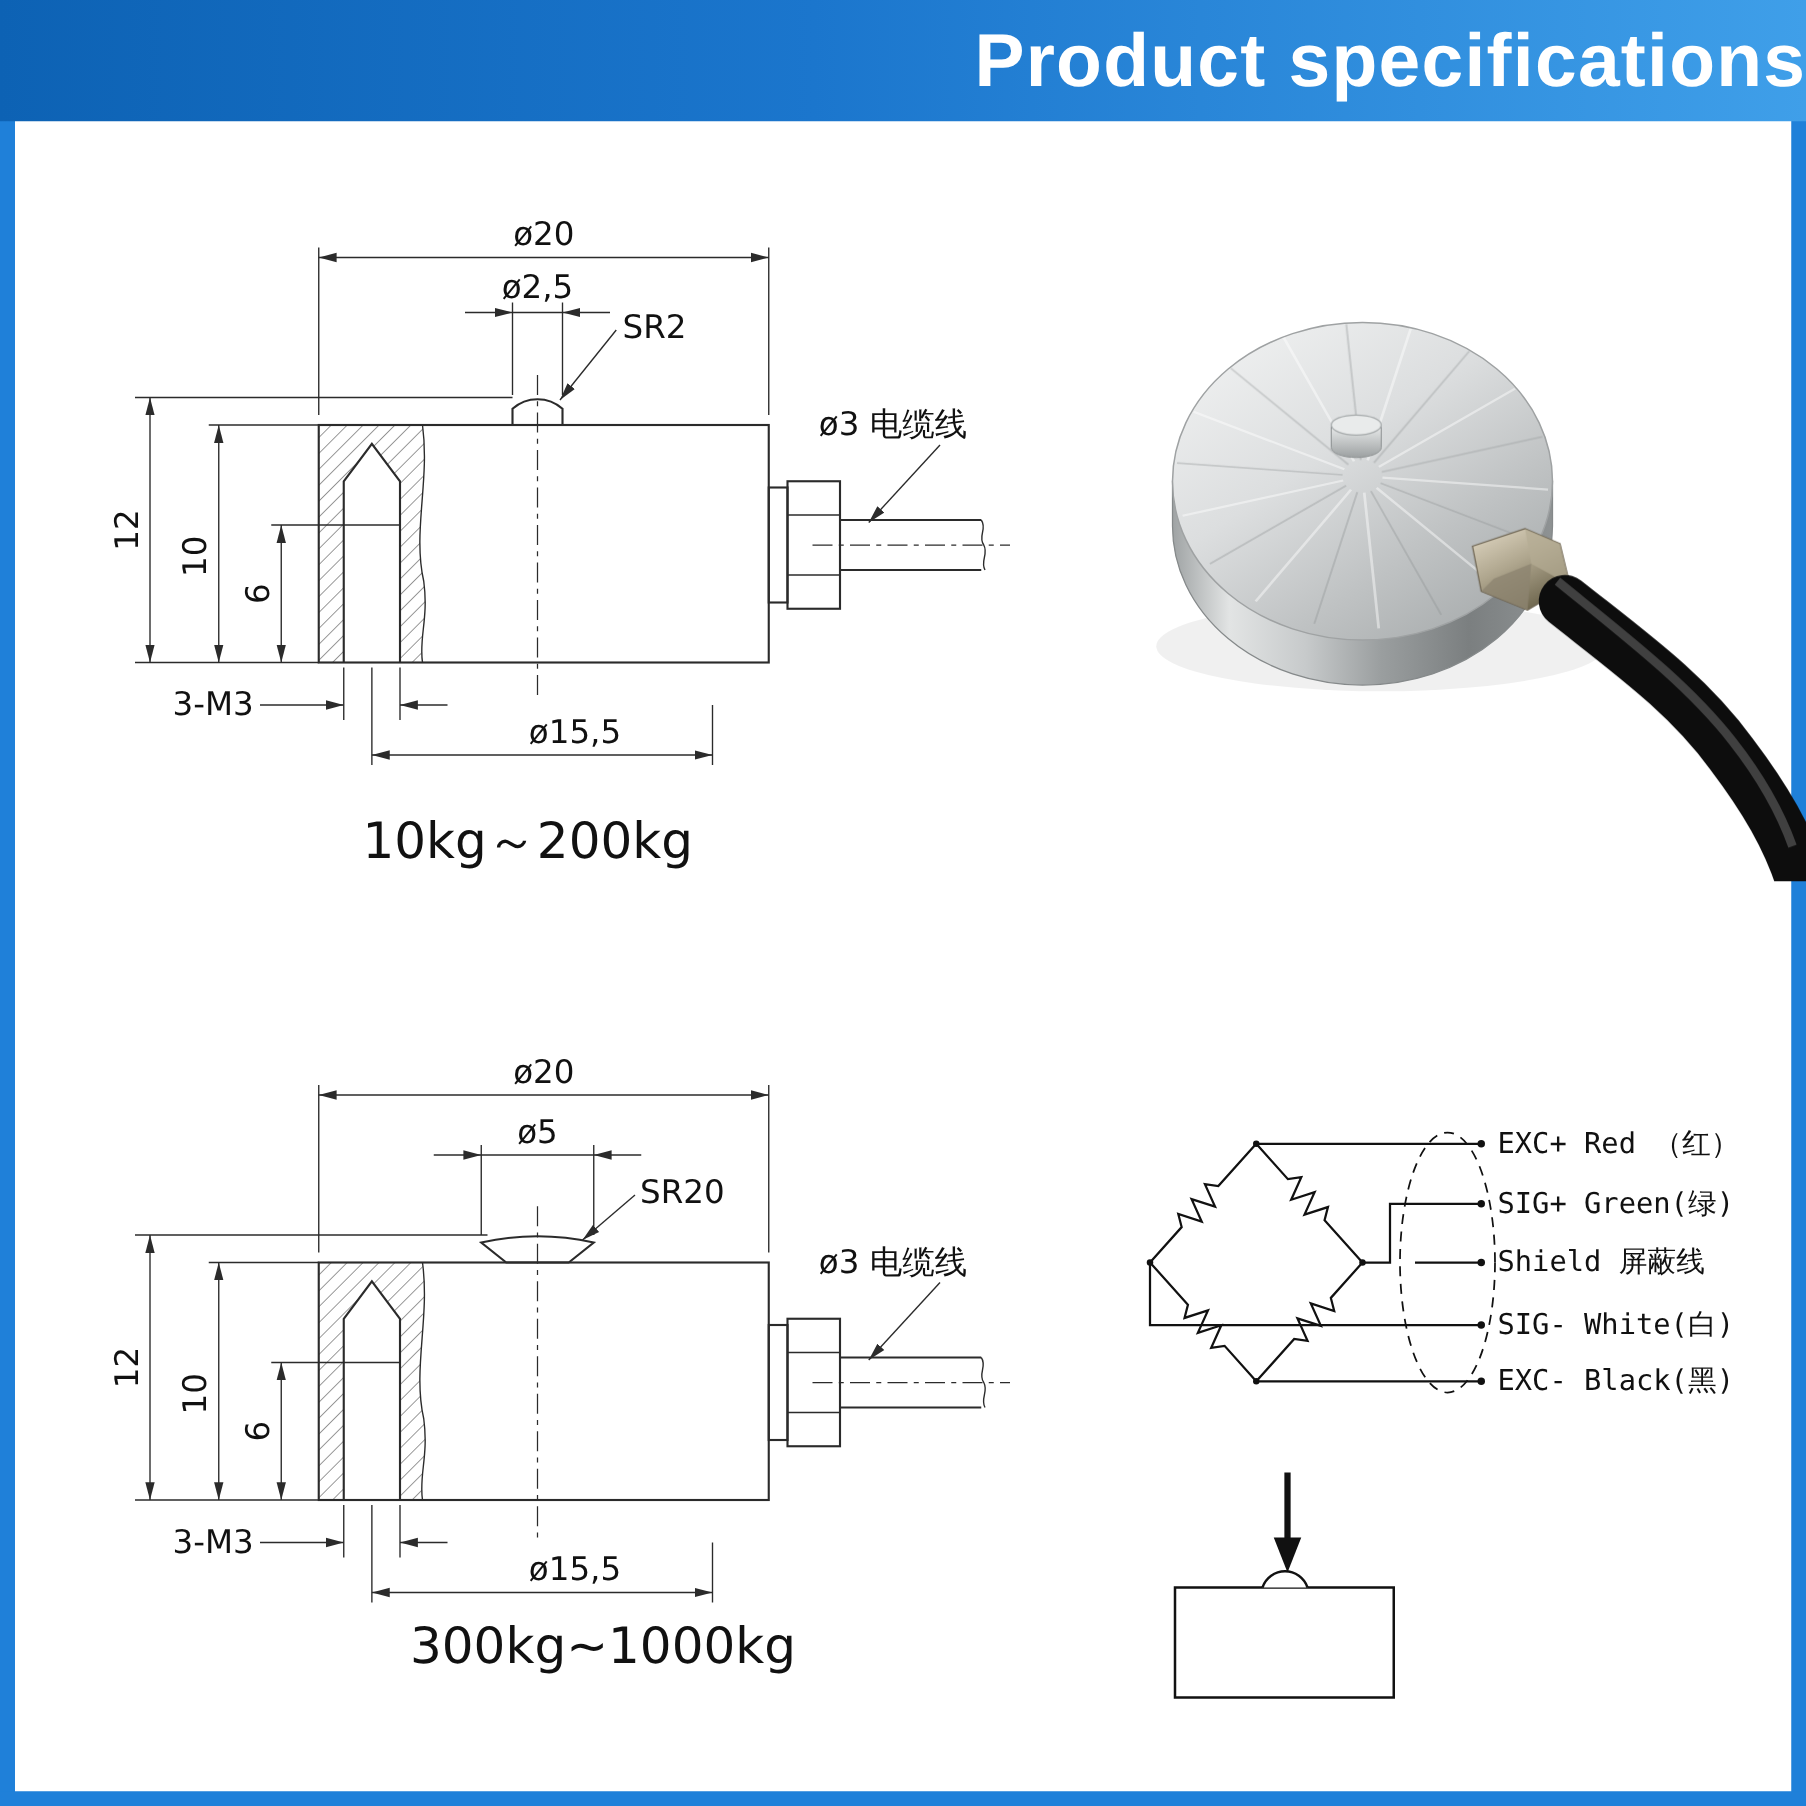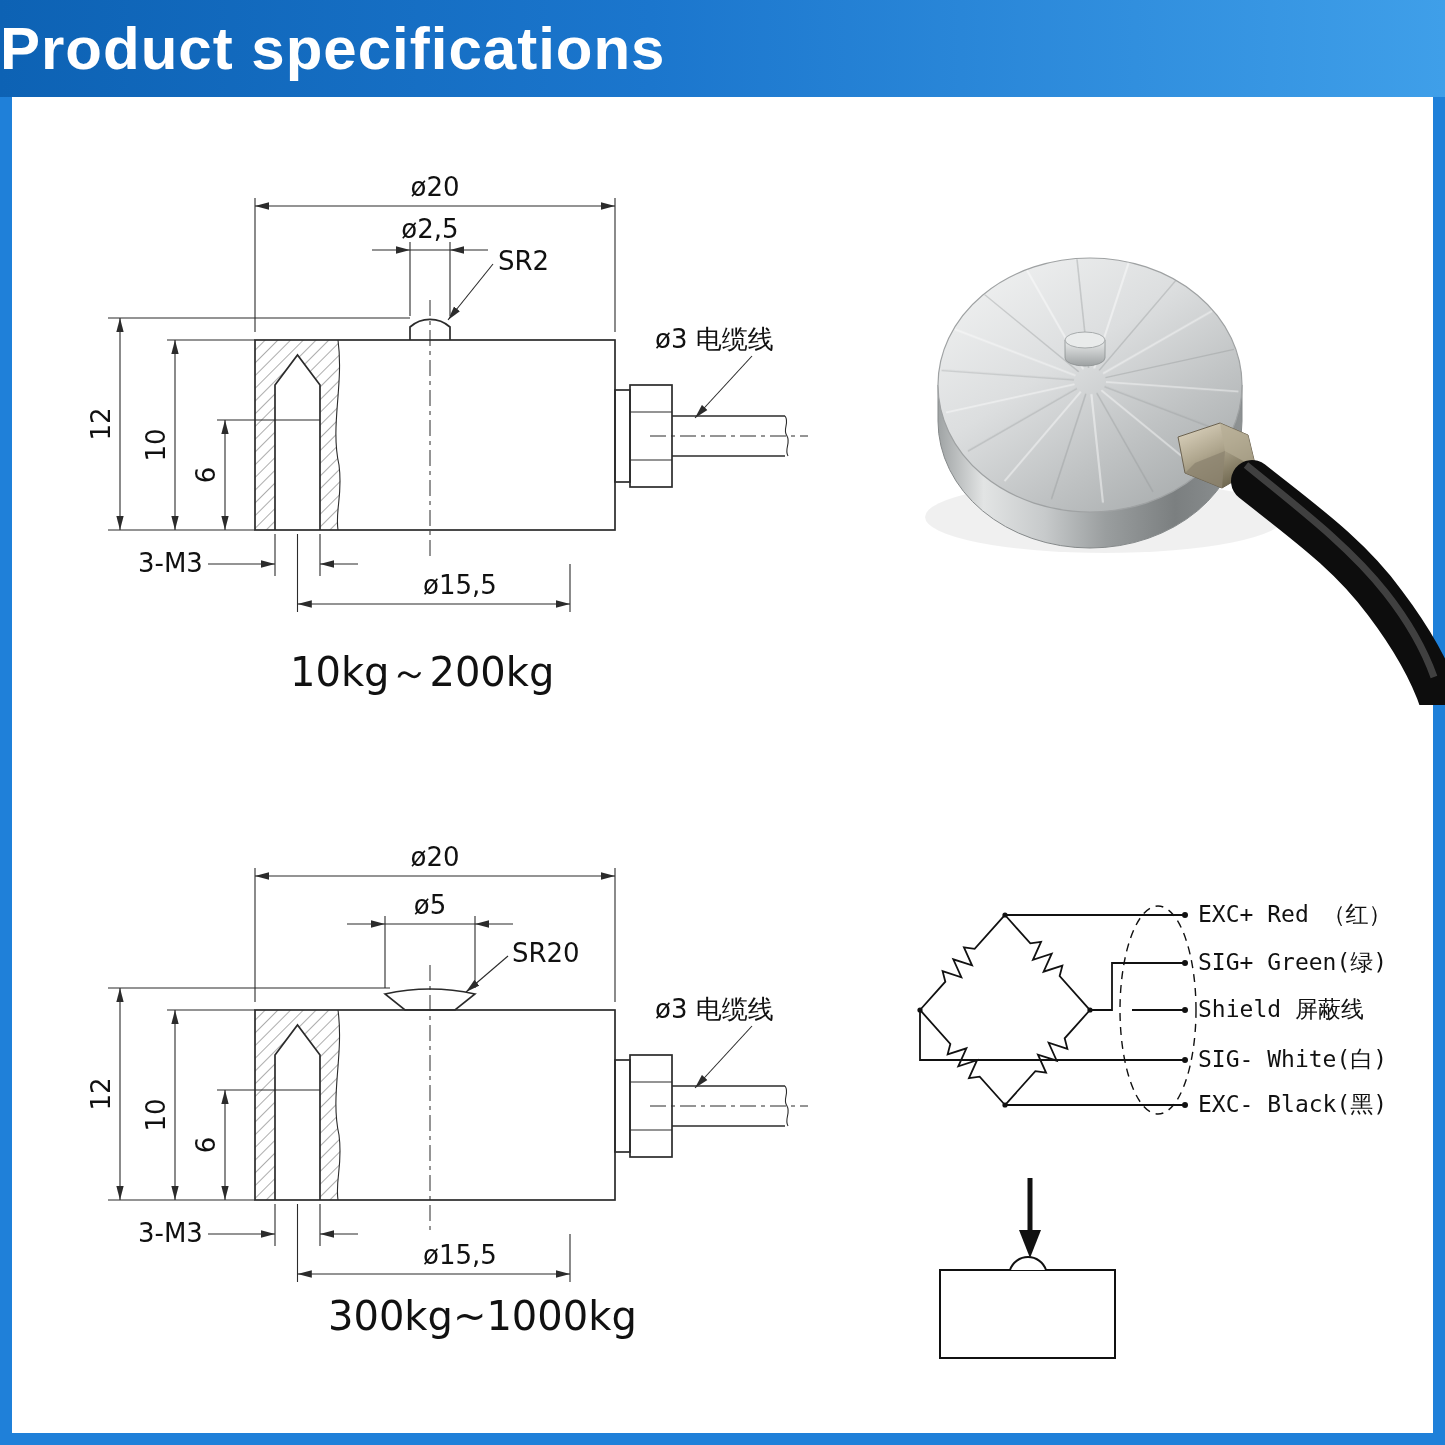--- a/index.html
+++ b/index.html
@@ -4,21 +4,21 @@
 <style>
   html,body{margin:0;padding:0;background:#fff;}
   .page{position:relative;width:1445px;height:1445px;background:#ffffff;overflow:hidden;
         font-family:"Liberation Sans","DejaVu Sans",sans-serif;}
   .border{position:absolute;background:#1f80d9;}
   .border.left{left:0;top:0;width:12px;height:1445px;}
   .border.right{left:1433px;top:0;width:12px;height:1445px;}
   .border.bottom{left:0;top:1433px;width:1445px;height:12px;}
   .header{position:absolute;left:0;top:0;width:1445px;height:97px;
           background:linear-gradient(90deg,#0d62b4 0%,#1b76cd 45%,#3f9fe9 100%);
-          display:flex;align-items:center;justify-content:flex-start;}
+          display:flex;align-items:center;justify-content:flex-end;}
   .header h1{margin:0;color:#ffffff;font-size:60px;font-weight:700;letter-spacing:1px;
              font-family:"Liberation Sans","DejaVu Sans",sans-serif;}
   svg{position:absolute;}
   .ln{stroke:#2b2b2b;stroke-width:1.7;fill:none;}
   .thin{stroke:#2b2b2b;stroke-width:1.1;fill:none;}
   .cl{stroke:#2b2b2b;stroke-width:1;fill:none;stroke-dasharray:16 5 4 5;}
   .ln2{stroke:#111;stroke-width:2;}
   text.t{fill:#111;font-size:26px;font-family:"DejaVu Sans","Liberation Sans",sans-serif;}
   text.big{font-size:40px;}
   text.mono{fill:#111;font-size:23px;font-family:"DejaVu Sans Mono","Liberation Mono",monospace;}

